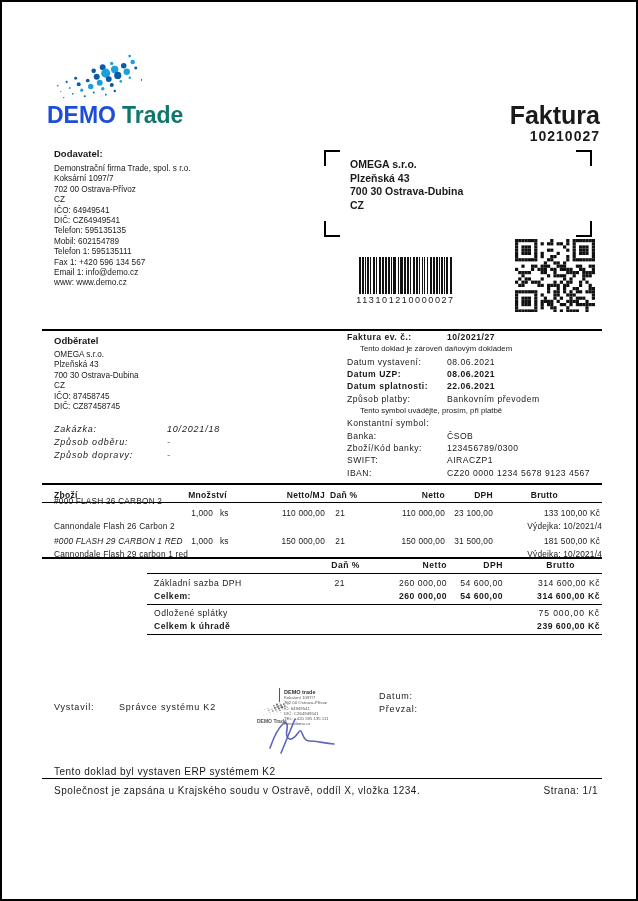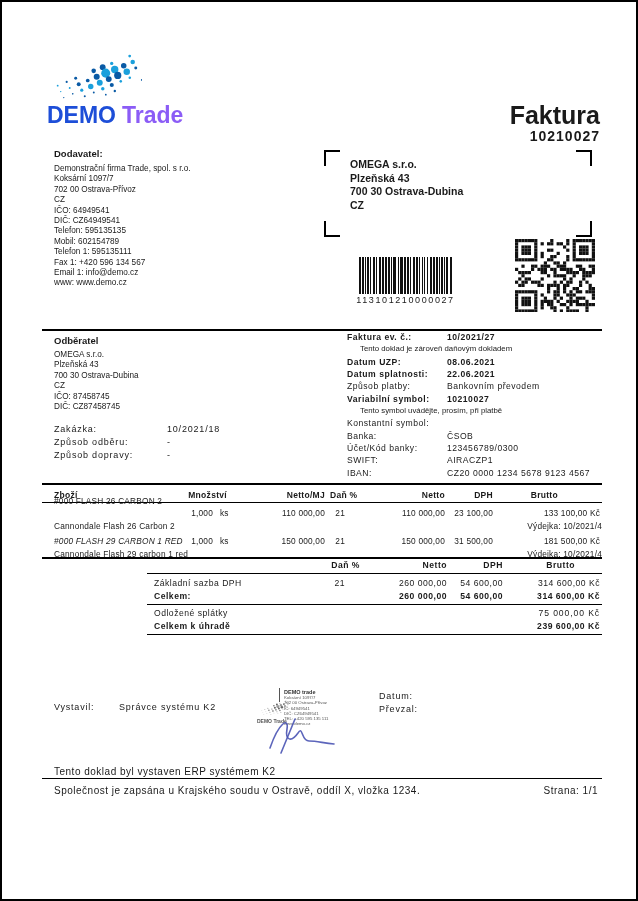--- a/index.html
+++ b/index.html
@@ -8,36 +8,36 @@
     background:#fff;border:2px solid #000;overflow:hidden;
     font-family:"Liberation Sans","DejaVu Sans",sans-serif;color:#1a1a1a;
   }
   .abs{position:absolute;white-space:nowrap;}
   .b{font-weight:700;}
   .hr{position:absolute;background:#000;}
   .right{text-align:right;}
   
   .logo-text{font-size:23px;font-weight:700;letter-spacing:0;}
   .logo-demo{color:#1d4ed8;}
-  .logo-trade{color:#8b5cf6;margin-left:6px;}
+  .logo-trade{color:#0f766e;margin-left:6px;}
   
   .title{font-size:25px;font-weight:700;line-height:26px;}
   .title-num{font-size:14px;font-weight:700;letter-spacing:1px;}
   
   .blk-head{font-size:9.5px;font-weight:700;}
   .sup-line,.cus-line{font-size:8.2px;line-height:10.4px;white-space:nowrap;}
   
   .rec-line{font-size:10.5px;font-weight:700;line-height:13.5px;}
   .mark{position:absolute;width:14px;height:14px;}
   .mark-tl{border-left:2px solid #000;border-top:2px solid #000;}
   .mark-tr{border-right:2px solid #000;border-top:2px solid #000;}
   .mark-bl{border-left:2px solid #000;border-bottom:2px solid #000;}
   .mark-br{border-right:2px solid #000;border-bottom:2px solid #000;}
   
-  .orow{font-size:9px;line-height:13.2px;letter-spacing:.8px;white-space:nowrap;}
+  .orow{font-size:9px;line-height:13.2px;letter-spacing:.8px;white-space:nowrap;font-style:italic;}
   .olabel{display:inline-block;width:113px;}
   .drow{font-size:8.6px;height:12.35px;letter-spacing:.5px;white-space:nowrap;}
   .dlabel{display:inline-block;width:100px;}
   .dnote{font-size:7.8px;height:12.35px;padding-left:13px;letter-spacing:0;white-space:nowrap;}
   
   .th{font-size:8.5px;font-weight:700;letter-spacing:.3px;}
   .td{font-size:8.3px;letter-spacing:.2px;}
   
   .tt{font-size:8.6px;letter-spacing:.5px;}
   
@@ -458,28 +458,28 @@
 
   <div class="abs" style="left:52px;top:421px;">
     <div class="orow"><span class="olabel">Zakázka:</span><span>10/2021/18</span></div>
     <div class="orow"><span class="olabel">Způsob odběru:</span><span>-</span></div>
     <div class="orow"><span class="olabel">Způsob dopravy:</span><span>-</span></div>
   </div>
 
   <div class="abs" style="left:345px;top:330px;">
     <div class="drow"><span class="dlabel b">Faktura ev. č.:</span><span class="b">10/2021/27</span></div>
     <div class="dnote">Tento doklad je zároveň daňovým dokladem</div>
+    <div class="drow"><span class="dlabel">Datum vystavení:</span><span>08.06.2021</span></div>
     <div class="drow"><span class="dlabel b">Datum UZP:</span><span class="b">08.06.2021</span></div>
     <div class="drow"><span class="dlabel b">Datum splatnosti:</span><span class="b">22.06.2021</span></div>
     <div class="drow"><span class="dlabel">Způsob platby:</span><span>Bankovním převodem</span></div>
-    <div class="drow"><span class="dlabel b">Variabilní symbol:</span><span class="b">10210027</span></div>
     <div class="dnote">Tento symbol uvádějte, prosím, při platbě</div>
     <div class="drow"><span class="dlabel">Konstantní symbol:</span><span></span></div>
     <div class="drow"><span class="dlabel">Banka:</span><span>ČSOB</span></div>
-    <div class="drow"><span class="dlabel">Účet/Kód banky:</span><span>123456789/0300</span></div>
+    <div class="drow"><span class="dlabel">Zboží/Kód banky:</span><span>123456789/0300</span></div>
     <div class="drow"><span class="dlabel">SWIFT:</span><span>AIRACZP1</span></div>
     <div class="drow"><span class="dlabel">IBAN:</span><span>CZ20 0000 1234 5678 9123 4567</span></div>
   </div>
 
   <div class="hr" style="left:40px;top:481px;width:560px;height:2px;"></div>
 
   <div class="abs th" style="left:52px;top:488px;">Zboží</div>
   <div class="abs th" style="right:409px;top:488px;">Množství</div>
   <div class="abs th" style="right:311px;top:488px;">Netto/MJ</div>
   <div class="abs th" style="left:328px;top:488px;">Daň %</div>

